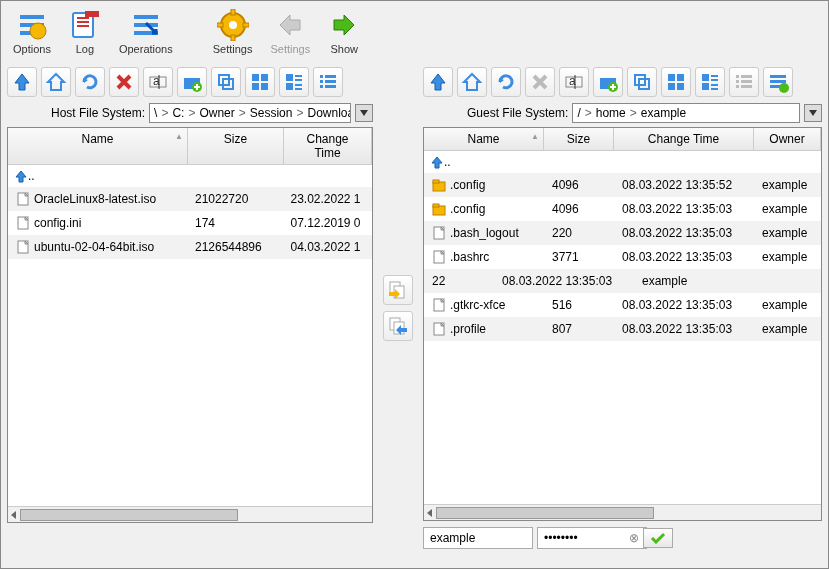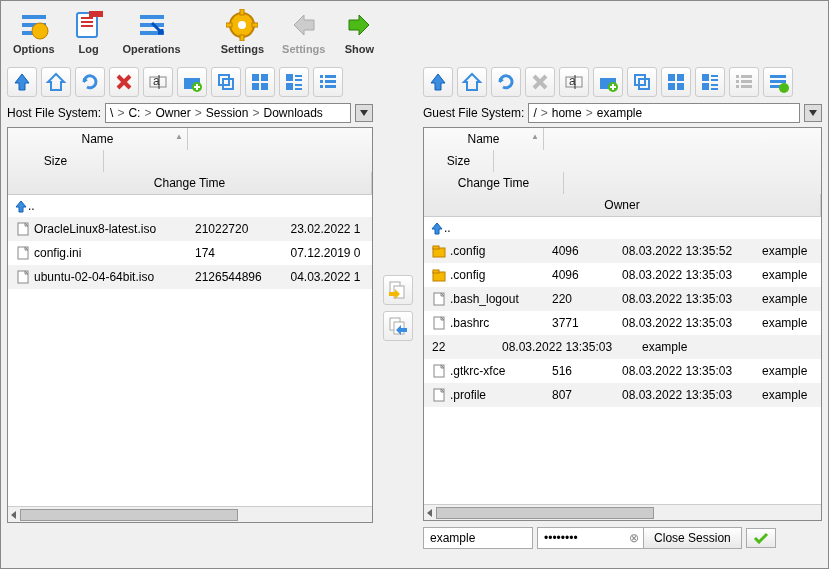--- a/index.html
+++ b/index.html
@@ -1,36 +1,36 @@
 <!DOCTYPE html>
 <html><head>
 <meta charset="utf-8">
 <style>
 * { box-sizing: border-box; margin: 0; padding: 0; font-family: sans-serif; font-size: 12px; }
 body { background: #f0f0f0; width: 829px; height: 569px; border: 1px solid #888; overflow: hidden; }
 .toolbar-main { display: flex; gap: 10px; padding: 6px 8px; background: #f0f0f0; align-items: flex-end; }
 .tb-btn { display: flex; flex-direction: column; align-items: center; gap: 2px; cursor: pointer; padding: 2px 4px; }
 .tb-btn .icon { width: 32px; height: 32px; display: flex; align-items: center; justify-content: center; }
-.tb-btn .lbl { font-size: 11px; color: #333; font-weight: bold; }
+.tb-btn .lbl { font-size: 11px; color: #333; }
 .tb-btn.disabled .lbl { color: #999; }
 .panes { display: flex; height: 490px; }
 .pane { display: flex; flex-direction: column; }
 .pane.left { width: 378px; }
 .mid { width: 38px; display: flex; flex-direction: column; align-items: center; justify-content: center; gap: 6px; }
 .pane.right { flex: 1; }
 .toolbar-small { display: flex; gap: 4px; padding: 4px 6px; align-items: center; }
 .sb { width: 30px; height: 30px; border: 1px solid #ccc; border-radius: 3px; display: flex; align-items: center; justify-content: center; cursor: pointer; background: linear-gradient(#fff,#eee); }
-.pathbar { display: flex; align-items: center; padding: 2px 6px; gap: 4px; }
+.pathbar { display: flex; align-items: center; padding: 2px 6px; gap: 4px; margin-left: 44px; }
 .pathbar-lbl { font-size: 12px; white-space: nowrap; }
 .pathbox { flex: 1; border: 1px solid #888; background: #fff; padding: 2px 4px; display: flex; align-items: center; gap: 4px; font-size: 12px; overflow: hidden; }
 .pathbox span { white-space: nowrap; }
 .patharrow { color: #666; }
 .dd { width: 18px; height: 18px; border: 1px solid #888; background: #ddd; display: flex; align-items: center; justify-content: center; cursor: pointer; }
 .file-table { flex: 1; border: 1px solid #888; background: #fff; margin: 2px 6px; display: flex; flex-direction: column; overflow: hidden; }
-.fth { display: flex; border-bottom: 1px solid #ccc; background: linear-gradient(#fafafa,#e8e8e8); flex-direction: column; }
+.fth { display: flex; border-bottom: 1px solid #ccc; background: linear-gradient(#fafafa,#e8e8e8); }
 .fth .col { padding: 4px 8px; border-right: 1px solid #ccc; font-size: 12px; text-align: center; position: relative; }
 .fth .sort { position: absolute; right: 4px; top: 4px; color: #999; font-size: 8px; }
 .ftbody { flex: 1; overflow: auto; }
 .row { display: flex; align-items: center; padding: 3px 0; }
 .row:nth-child(even) { background: #f2f2f2; }
 .row.up { padding: 4px 6px; }
 .row .col { padding: 2px 8px; white-space: nowrap; overflow: hidden; display: flex; align-items: center; gap: 4px; }
 .col.name { }
 .col.size { }
 .col.change { }
@@ -496,21 +496,20 @@
           <svg width="12" height="12">
             <path d="M8 2 L3 6 L8 10 Z" fill="#666"></path>
           </svg>
           <div class="thumb" style="width:55%"></div>
         </div>
   </div>
   <div class="bottombar">
     <input type="text" style="width: 110px;" value="example">
     <input type="password" style="width: 110px;" value="••••••••">
     <span style="margin-left:-22px;color:#888;cursor:pointer">⊗</span>
-    <div class="btn"><span>Close Session</span></div>
     <div class="btn" style="padding:3px 6px">
           <svg width="16" height="12">
             <path d="M2 6 L6 10 L14 2" stroke="#4cbb17" stroke-width="3" fill="none"></path>
           </svg>
         </div>
   </div>
 </div>
 
 </div>
 

